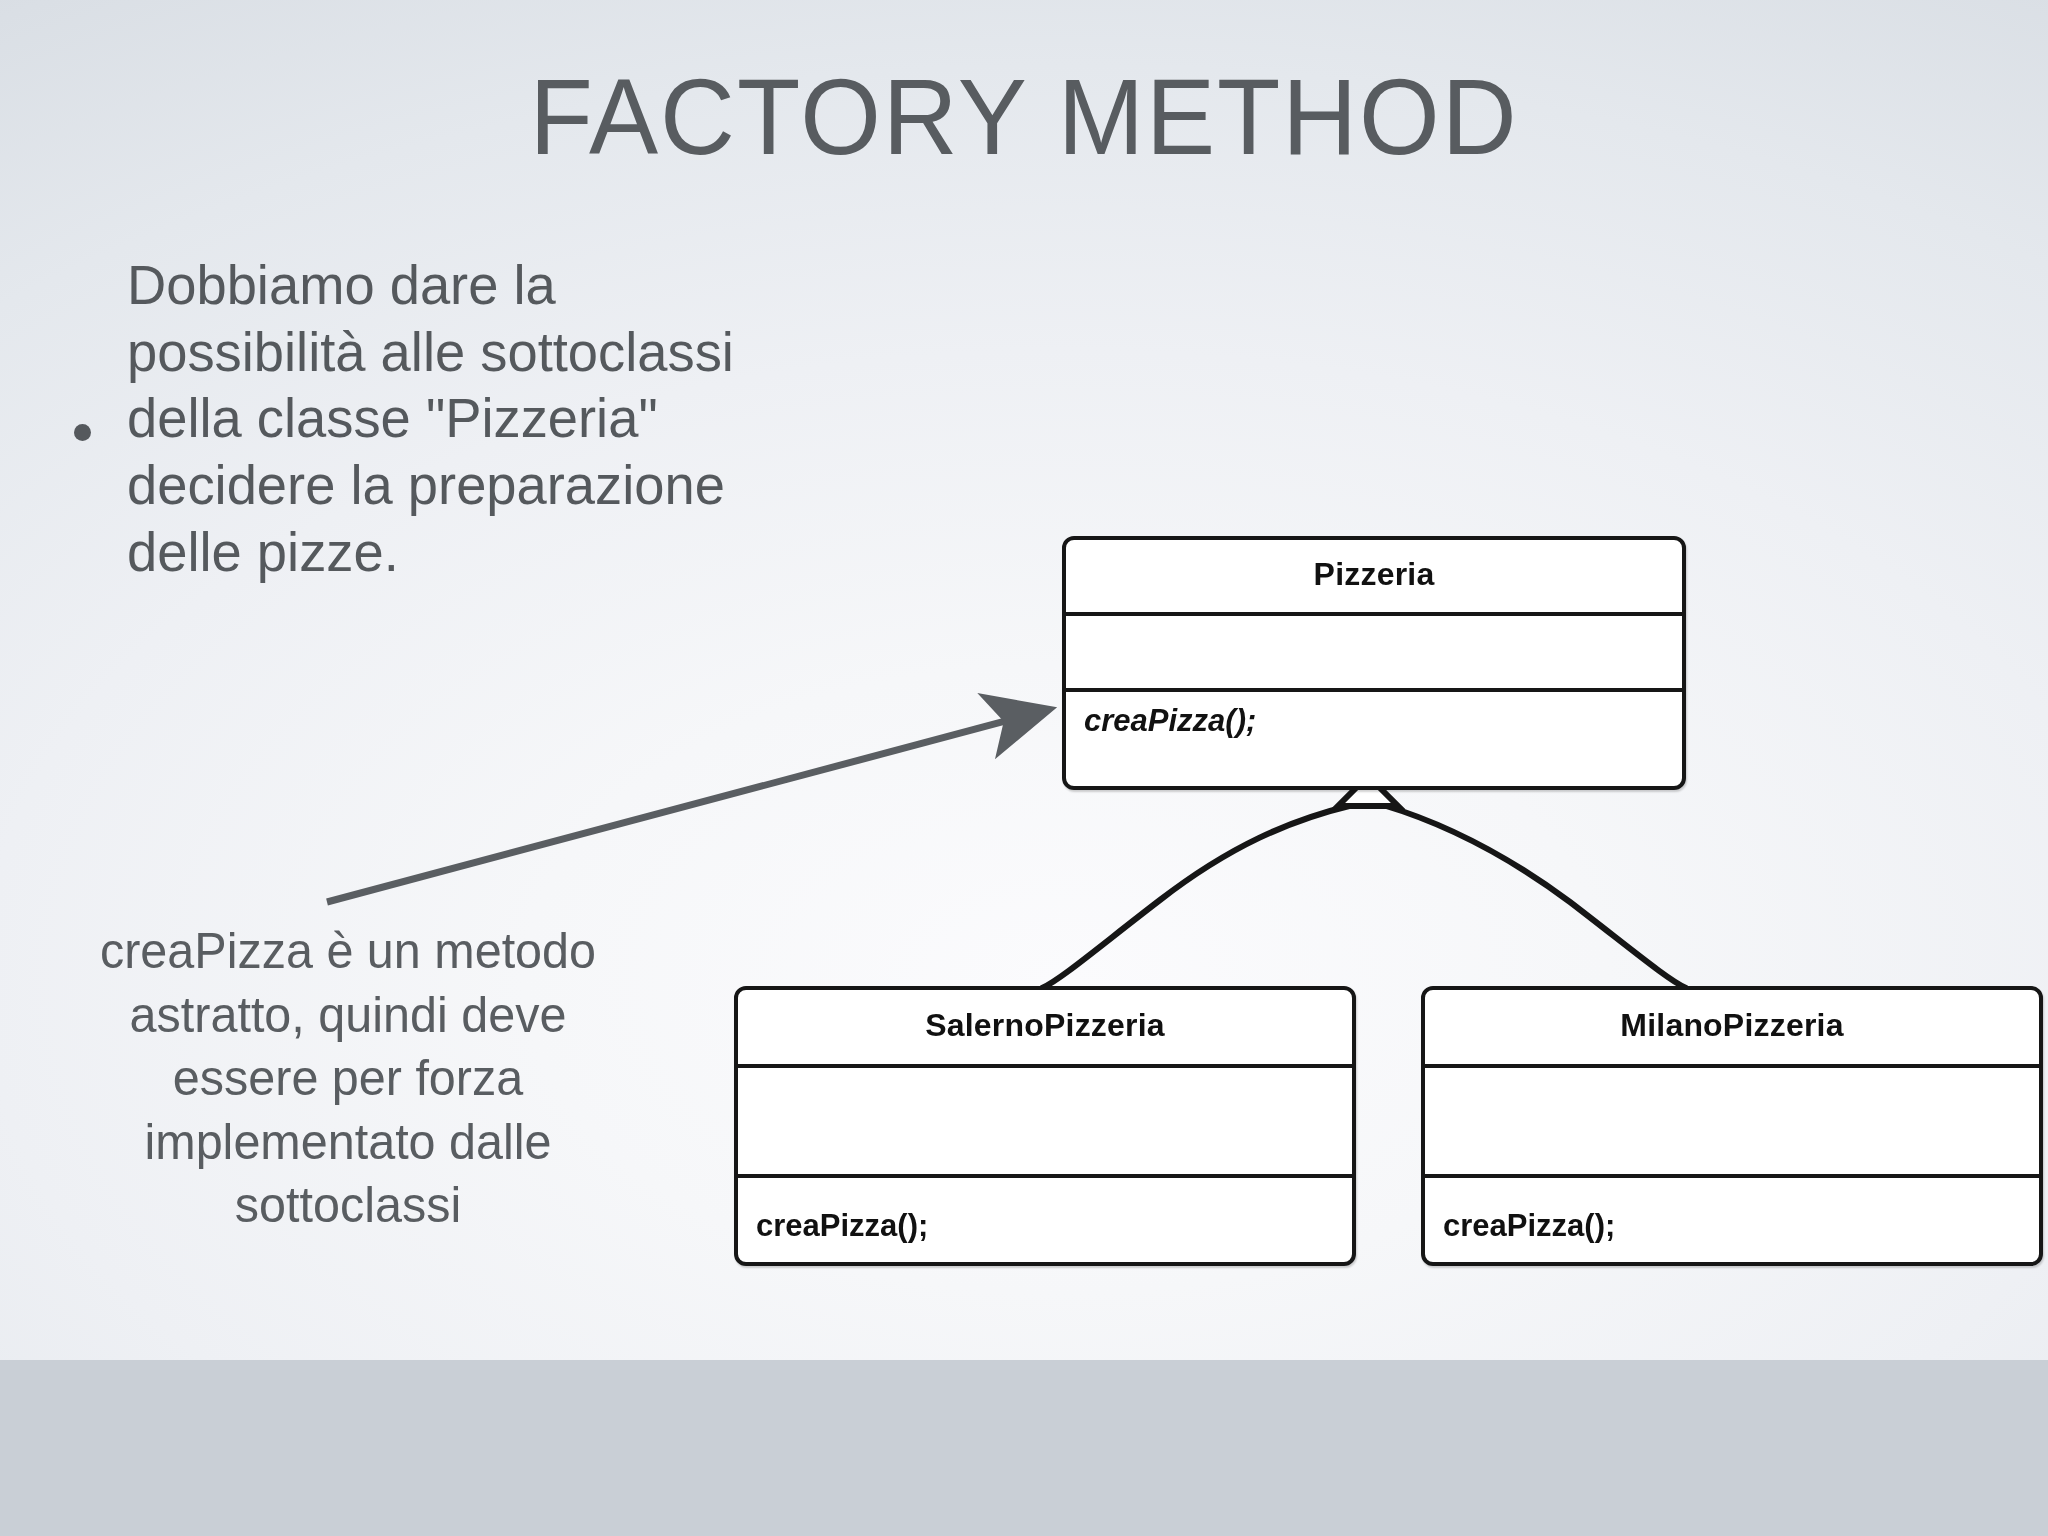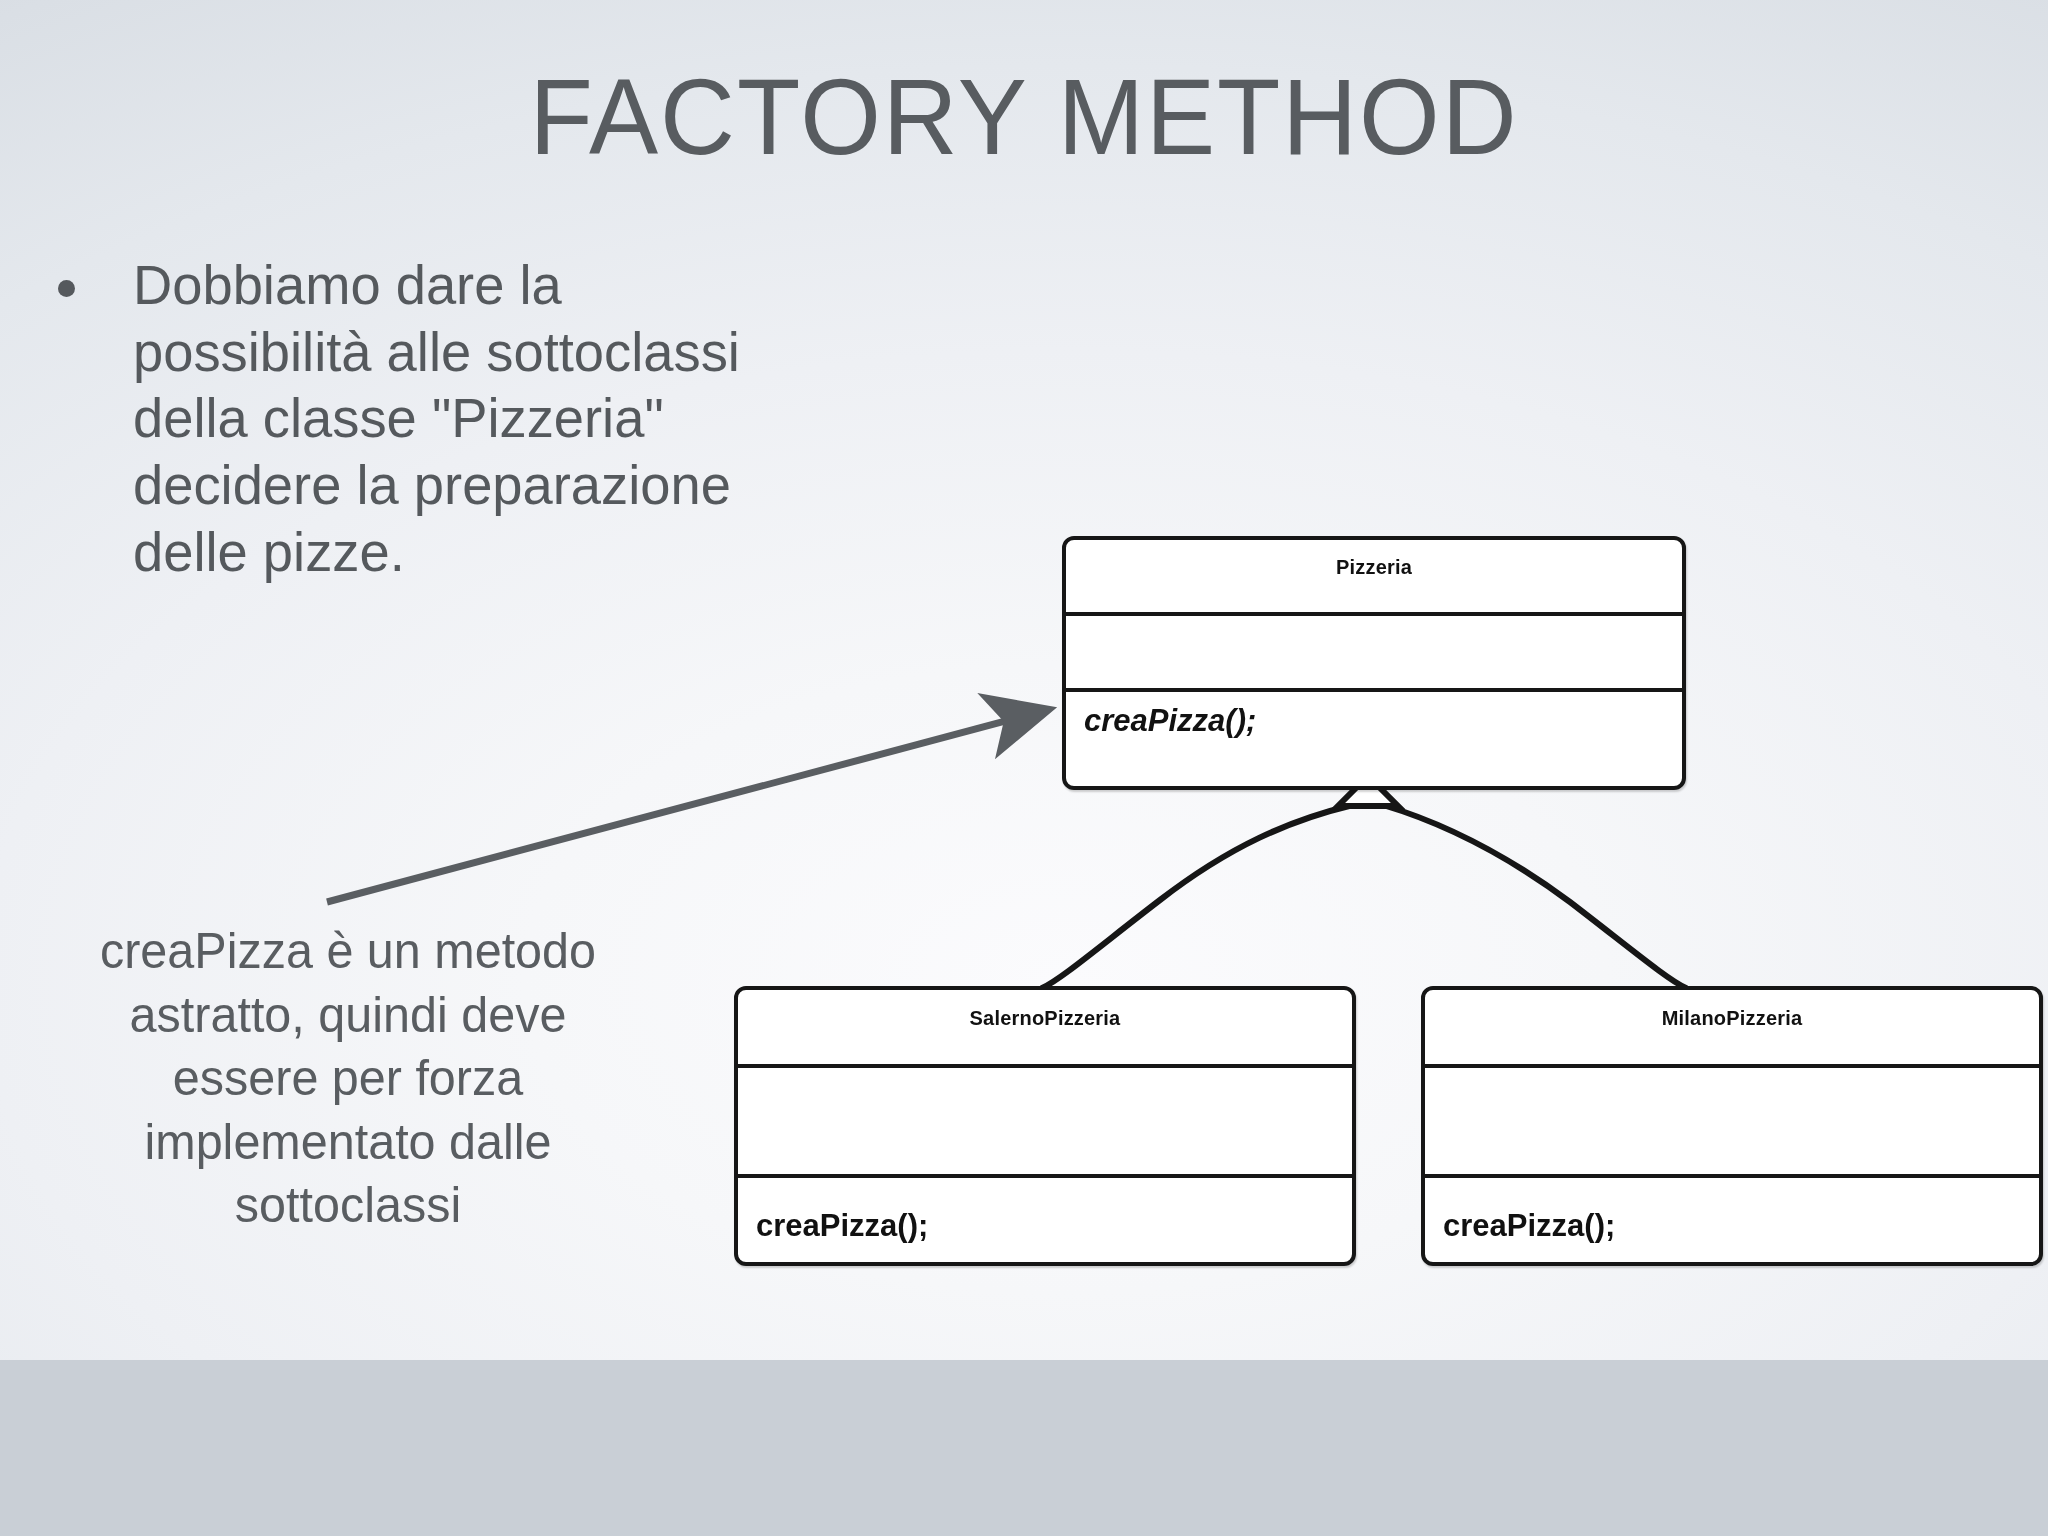--- a/index.html
+++ b/index.html
@@ -39,26 +39,25 @@
     color: #585c60;
     line-height: 1.1;
     transform: scaleX(0.96);
     transform-origin: center top;
     white-space: nowrap;
   }
 
   
   #bullet-block {
     position: absolute;
-    left: 58px;
+    left: 74px;
     top: 252px;
     width: 900px;
     display: flex;
-    align-items: flex-start;
-    gap: 22px;
+    align-items: center;
   }
   #bullet-marker {
     flex: 0 0 auto;
     width: 17px;
     height: 17px;
     border-radius: 50%;
     background: #55595d;
     margin: 28px 36px 0 0;
   }
   #bullet-text {
@@ -101,21 +100,21 @@
     position: absolute;
     background: #ffffff;
     border: 4px solid #161616;
     border-radius: 12px;
     box-sizing: border-box;
     box-shadow: 1px 2px 2px rgba(0,0,0,0.18);
     font-family: "Liberation Sans", sans-serif;
   }
   .uml-title {
     text-align: center;
-    font-size: 20px;
+    font-size: 32px;
     font-weight: 700;
     color: #111;
     letter-spacing: 0.2px;
     box-sizing: border-box;
   }
   .uml-attrs {
     border-top: 4px solid #161616;
     box-sizing: border-box;
   }
   .uml-ops {

